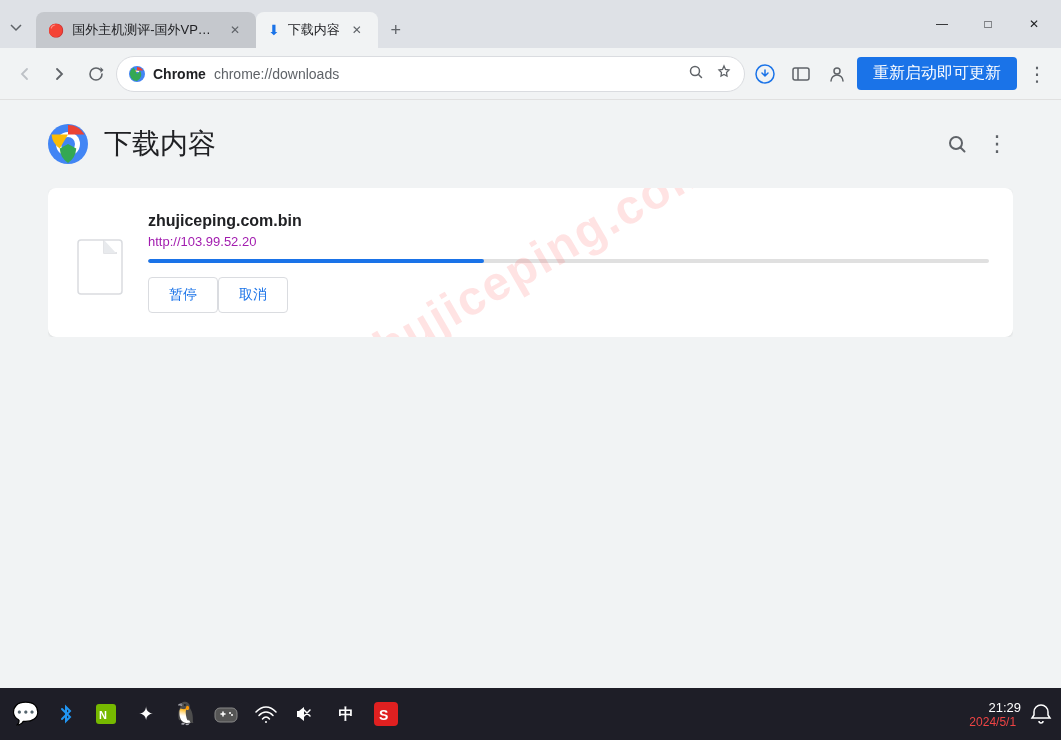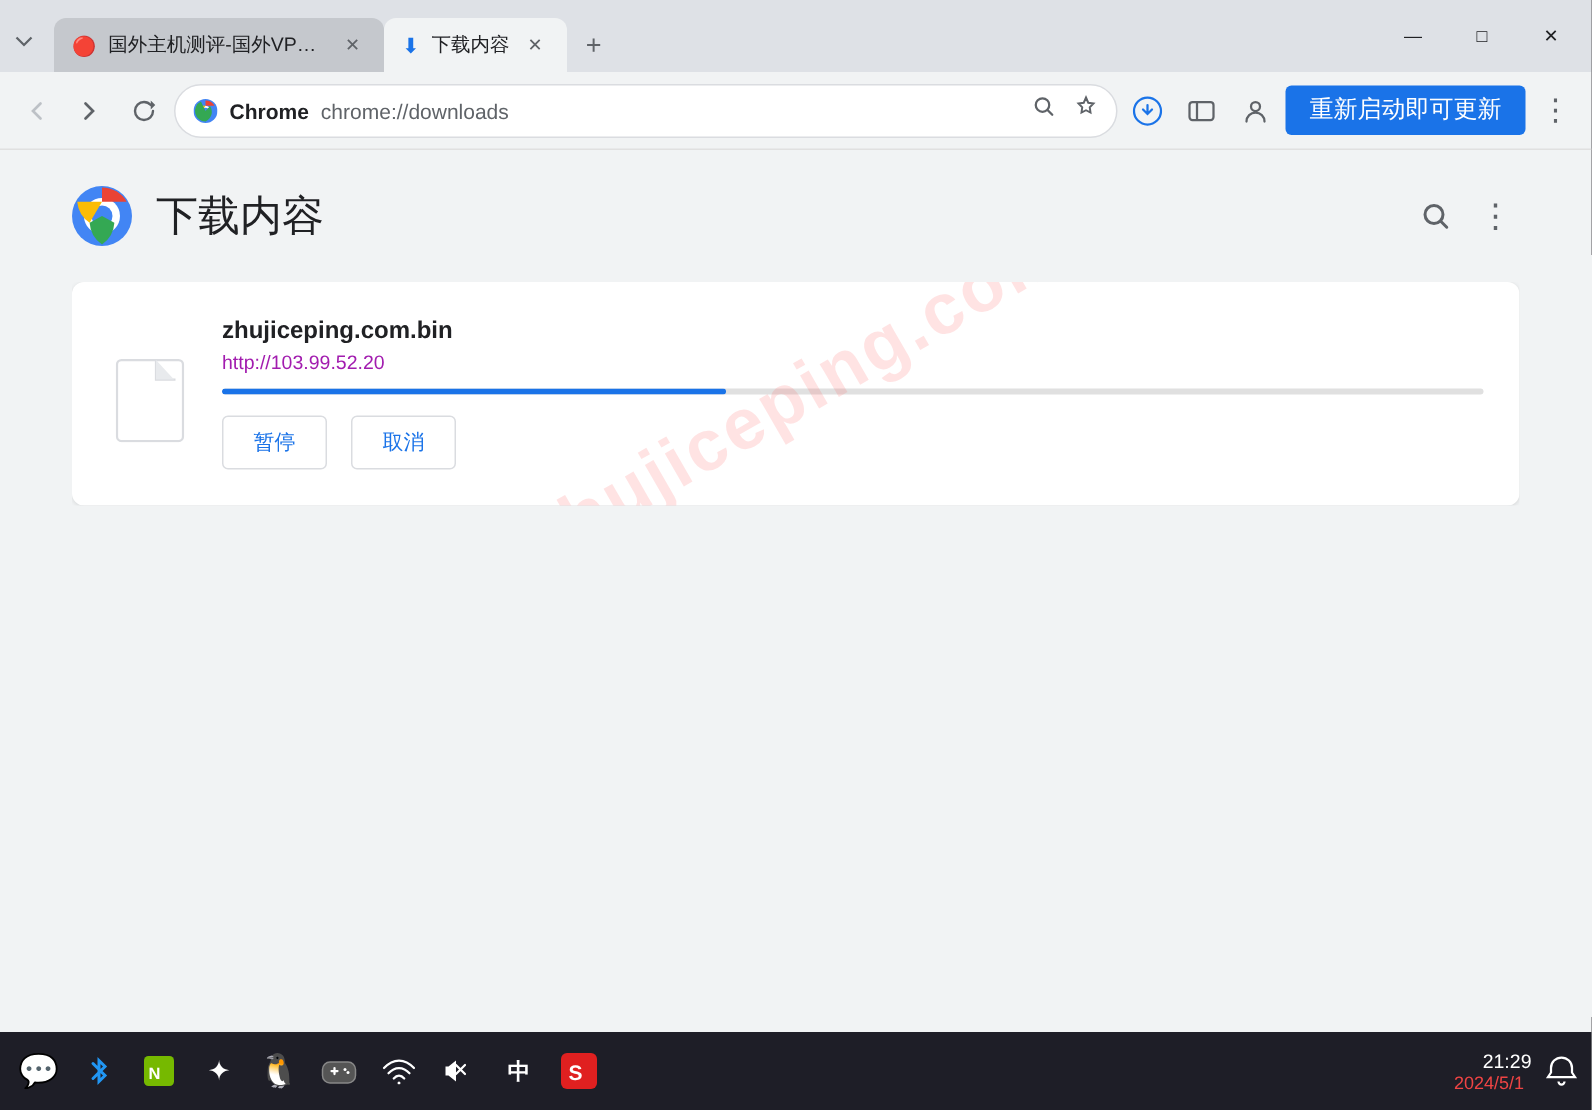--- a/index.html
+++ b/index.html
@@ -245,21 +245,21 @@
       margin-bottom: 14px;
       overflow: hidden;
     }
     .progress-bar-fill {
       height: 100%;
       background: #1a73e8;
       border-radius: 2px;
     }
     .download-actions {
       display: flex;
-      gap: 16px;
+      gap: 0;
     }
     .action-btn {
       padding: 8px 20px;
       border-radius: 4px;
       border: 1px solid #dadce0;
       background: white;
       font-size: 14px;
       color: #1a73e8;
       cursor: pointer;
       font-weight: 500;

